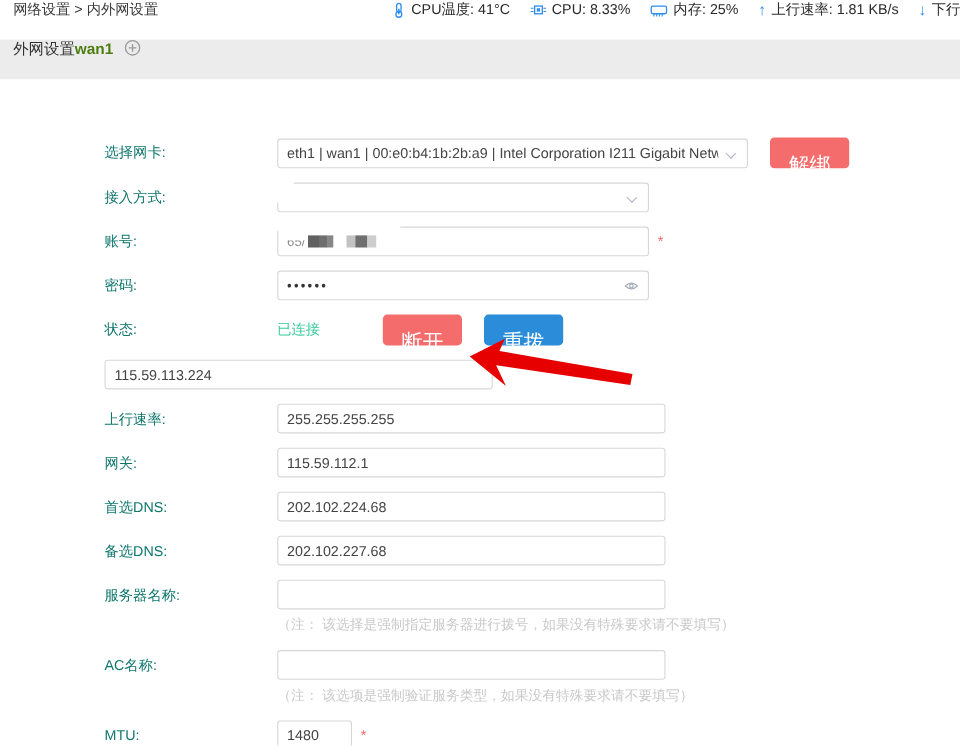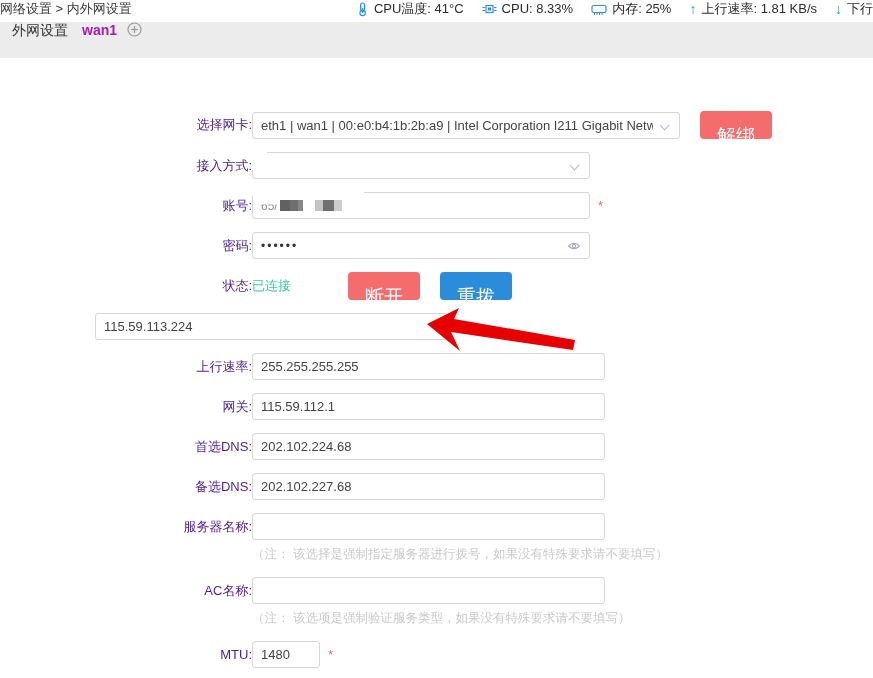--- a/index.html
+++ b/index.html
@@ -1,37 +1,37 @@
 <!DOCTYPE html>
 <html><head>
 <meta charset="utf-8">
 <style>
   * { margin:0; padding:0; box-sizing:border-box; }
   html,body { width:873px; height:678px; background:#fff; overflow:hidden;
     font-family:"Liberation Sans","DejaVu Sans",sans-serif; }
 
   
-  .topbar { height:22px; display:flex; justify-content:space-between; align-items:flex-start;
-    padding:1px 0 0 0; background:#fff; }
+  .topbar { height:36px; display:flex; justify-content:space-between; align-items:flex-start;
+    padding:1px 0 0 12px; background:#fff; }
   .breadcrumb { font-size:13px; color:#3a3a3a; line-height:16px; cursor:pointer; }
   .stats { display:flex; align-items:flex-end; white-space:nowrap; }
   .stat { display:flex; align-items:center; margin-left:18px; font-size:13px; color:#2b2b2b; line-height:16px; }
   .stat .ic { margin-right:5px; display:inline-flex; }
   .arrow-glyph { color:#2d8cf0; font-size:14px; font-weight:bold; }
 
   
   .titlebar { height:36px; background:#ececec; display:flex; padding-left:12px; }
   .titlebar .title { font-size:14px; color:#333; }
-  .titlebar .tab { font-size:14px; font-weight:bold; color:#a21caf; margin-left:14px; cursor:pointer; }
+  .titlebar .tab { font-size:14px; font-weight:bold; color:#4d7c0f; cursor:pointer; }
   .titlebar .plus { margin-left:10px; display:inline-flex; cursor:pointer; }
 
   
   .content { padding:53px 0 0 95px; position:relative; }
   .form-row { display:flex; align-items:center; margin-bottom:13px; }
-  .lbl { width:157px; font-size:13px; color:#4c1d95; flex:0 0 157px;text-align:right; }
+  .lbl { width:157px; font-size:13px; color:#0f766e; flex:0 0 157px; }
   .box, input.txt { height:27px; border:1px solid #d7d7d7; border-radius:3px; background:#fff;
     font-size:13px; color:#444; }
   input.txt { width:353px; padding:0 8px; outline:none; font-family:inherit; }
   input.short { width:68px; }
   .selectbox { width:338px; position:relative; display:flex; align-items:center; padding:0 26px 0 8px; cursor:pointer; }
   .selectbox.wide { width:428px; }
   .selectbox .val { white-space:nowrap; overflow:hidden; width:100%; }
   .chev { position:absolute; right:11px; top:9px; width:7px; height:7px;
     border-right:1.5px solid #b6bcc6; border-bottom:1.5px solid #b6bcc6; transform:rotate(45deg); }
   .req { color:#f56c6c; font-size:13px; margin-left:8px; }

